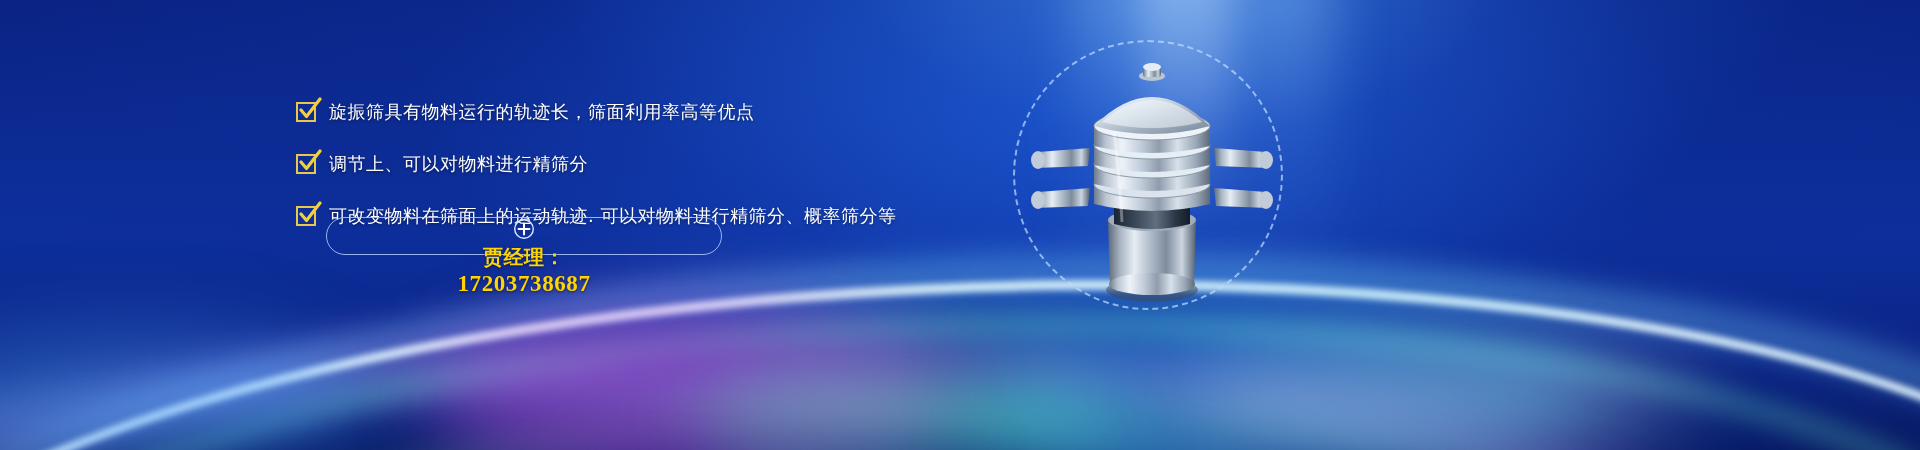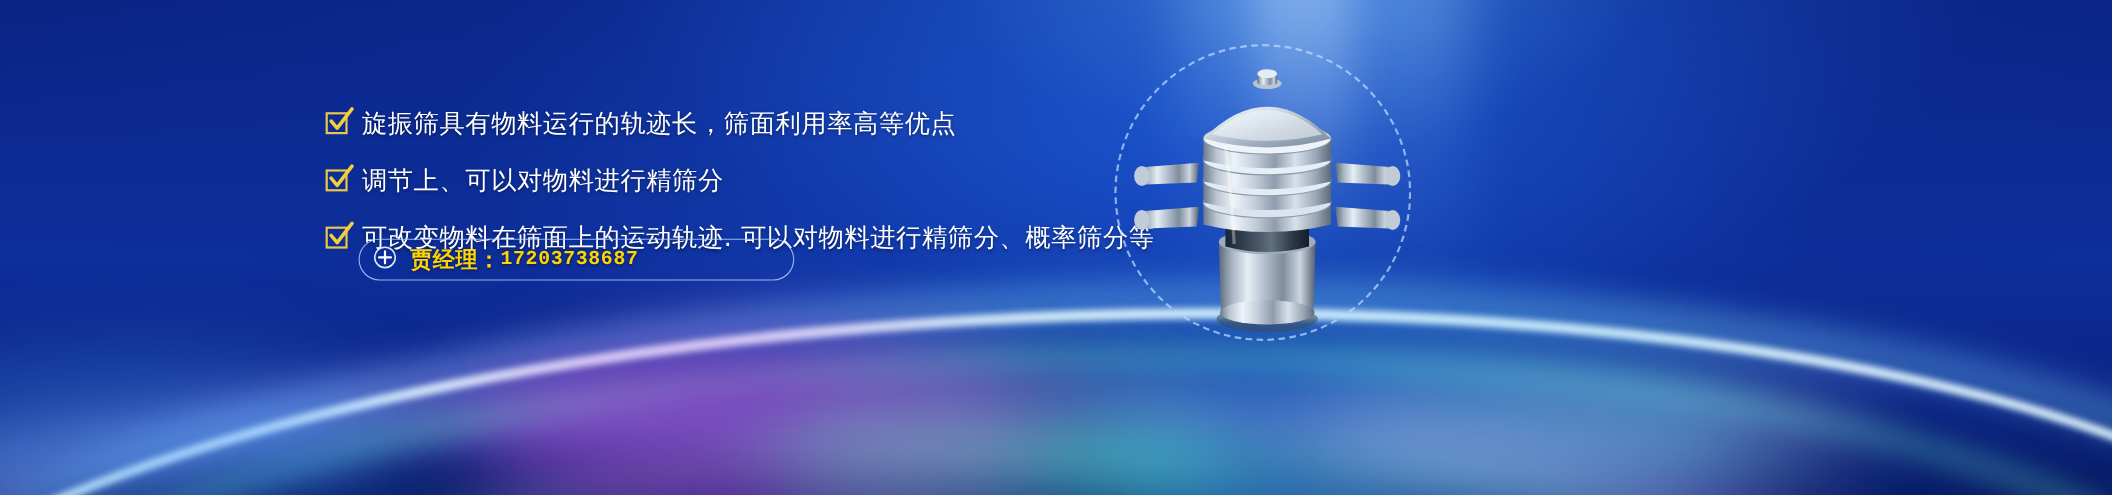--- a/index.html
+++ b/index.html
@@ -82,42 +82,43 @@
   
   .content{position:absolute;left:0;top:0;width:1920px;height:450px;}
   .bullets{position:absolute;left:296px;top:89px;}
   .bullet-row{display:flex;align-items:center;height:46px;margin-bottom:6px;}
   .check{
     position:relative;width:20px;height:20px;flex:0 0 20px;
     border:2px solid #e8c84a;margin-right:13px;box-sizing:border-box;
   }
   .check svg{position:absolute;left:-1px;top:-7px;}
   .bullet-text{
-    color:#ffffff;font-size:23px;letter-spacing:.5px;
+    color:#ffffff;font-size:18px;letter-spacing:.5px;
     font-family:"DejaVu Sans","Liberation Sans",sans-serif;
     text-shadow:0 1px 3px rgba(0,0,0,.45);
     white-space:nowrap;
   }
   
   .contact{
     position:absolute;left:326px;top:217px;
     width:396px;height:38px;border-radius:19px;
     border:1px solid rgba(175,205,255,.85);
     display:flex;align-items:center;
     box-sizing:border-box;
+    flex-direction:column;
   }
   .plus-icon{margin-left:12px;margin-right:12px;flex:0 0 22px;}
   .contact-name{
     color:#ffd400;font-size:20px;font-weight:bold;letter-spacing:.5px;
     font-family:"DejaVu Sans","Liberation Sans",sans-serif;
     text-shadow:0 1px 3px rgba(0,0,0,.5);
   }
   .contact-phone{
-    color:#ffd400;font-size:18px;font-weight:bold;letter-spacing:.6px;
-    font-family:Liberation Mono, monospace;
+    color:#ffd400;font-size:23px;font-weight:bold;letter-spacing:.6px;
+    font-family:Liberation Serif, serif;
     text-shadow:0 1px 3px rgba(0,0,0,.5);
   }
   
   .dash-circle{
     position:absolute;left:1013px;top:40px;width:266px;height:266px;
     border:2px dashed rgba(190,220,255,.72);border-radius:50%;
   }
   
   .machine{position:absolute;left:1002px;top:52px;width:300px;height:265px;}
 </style>

